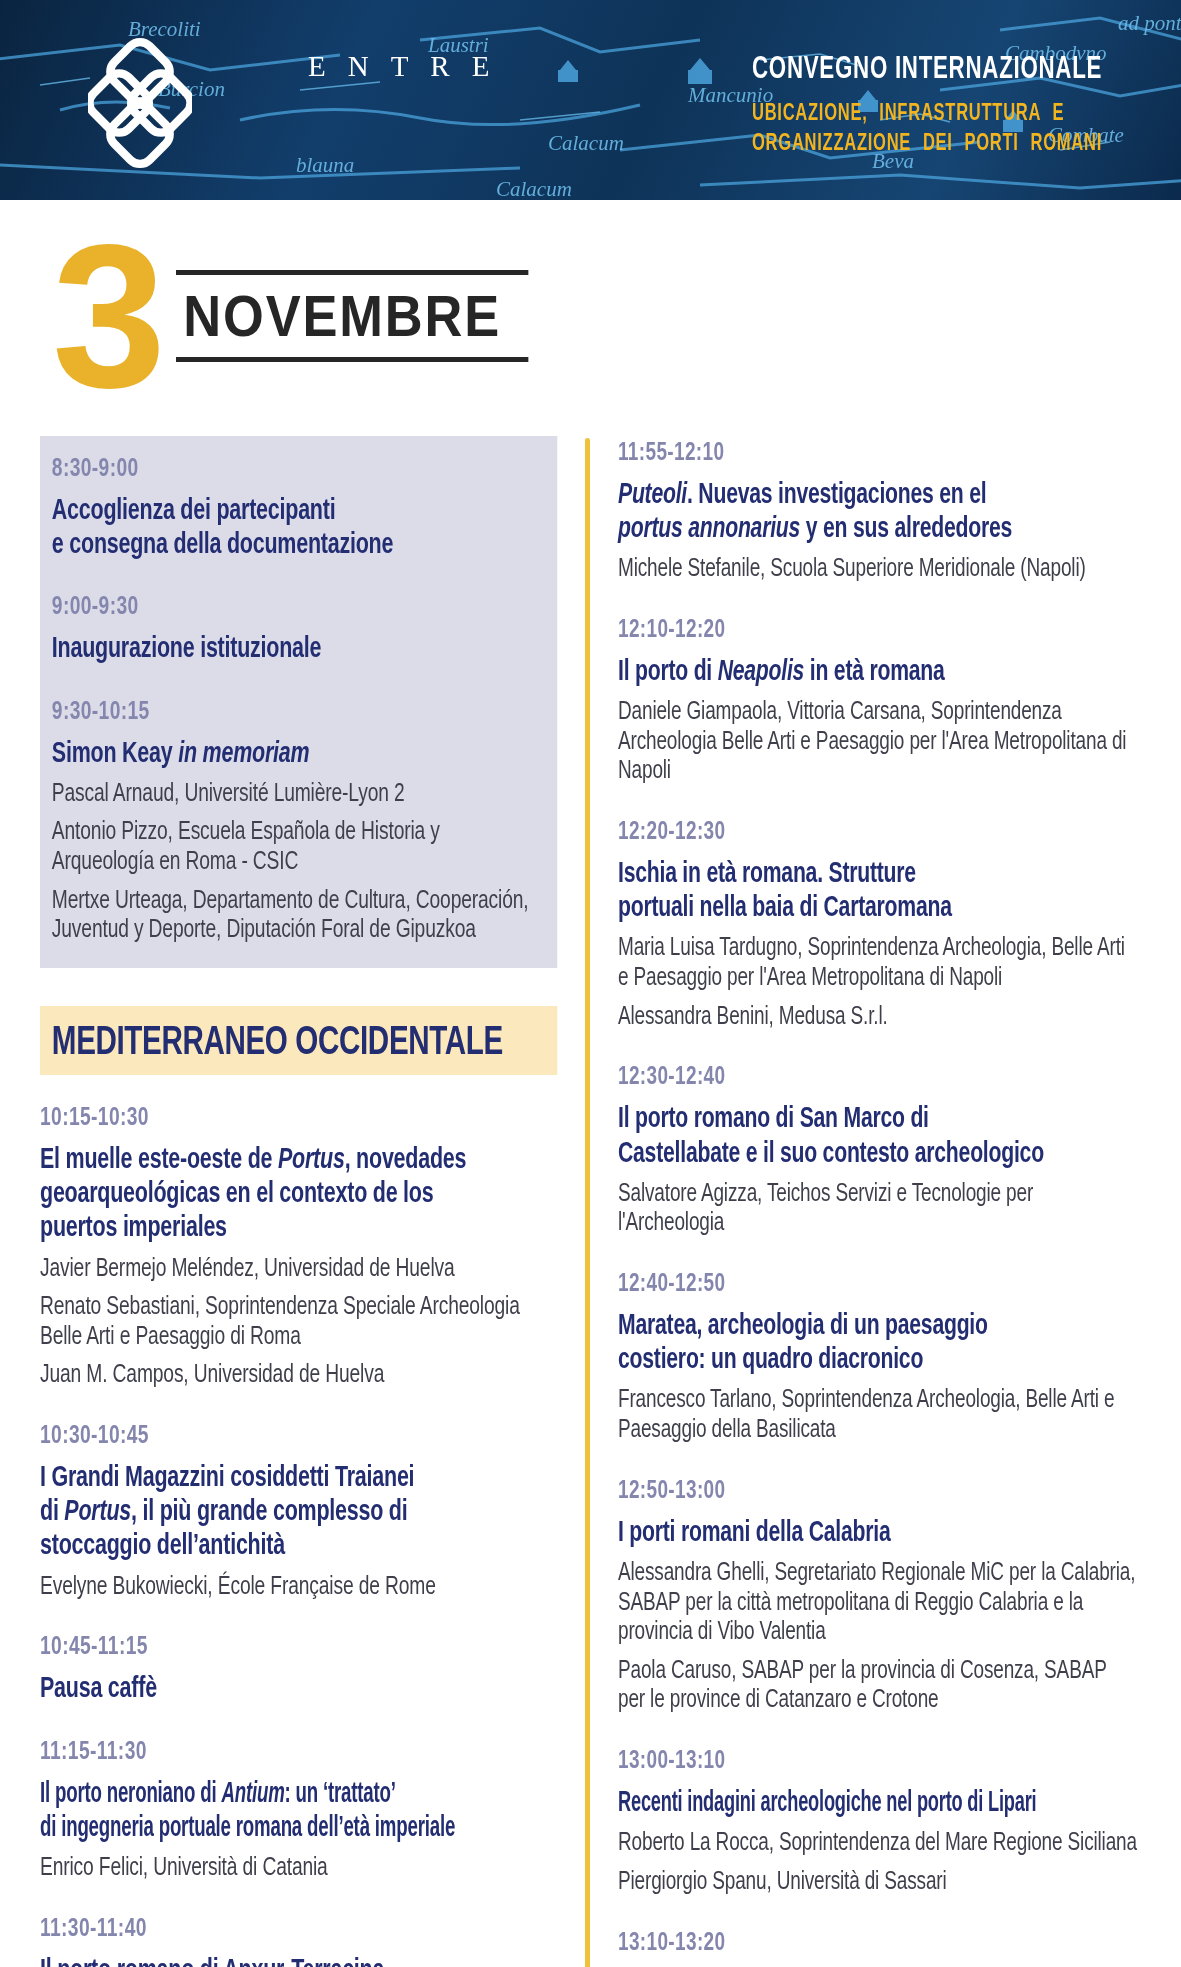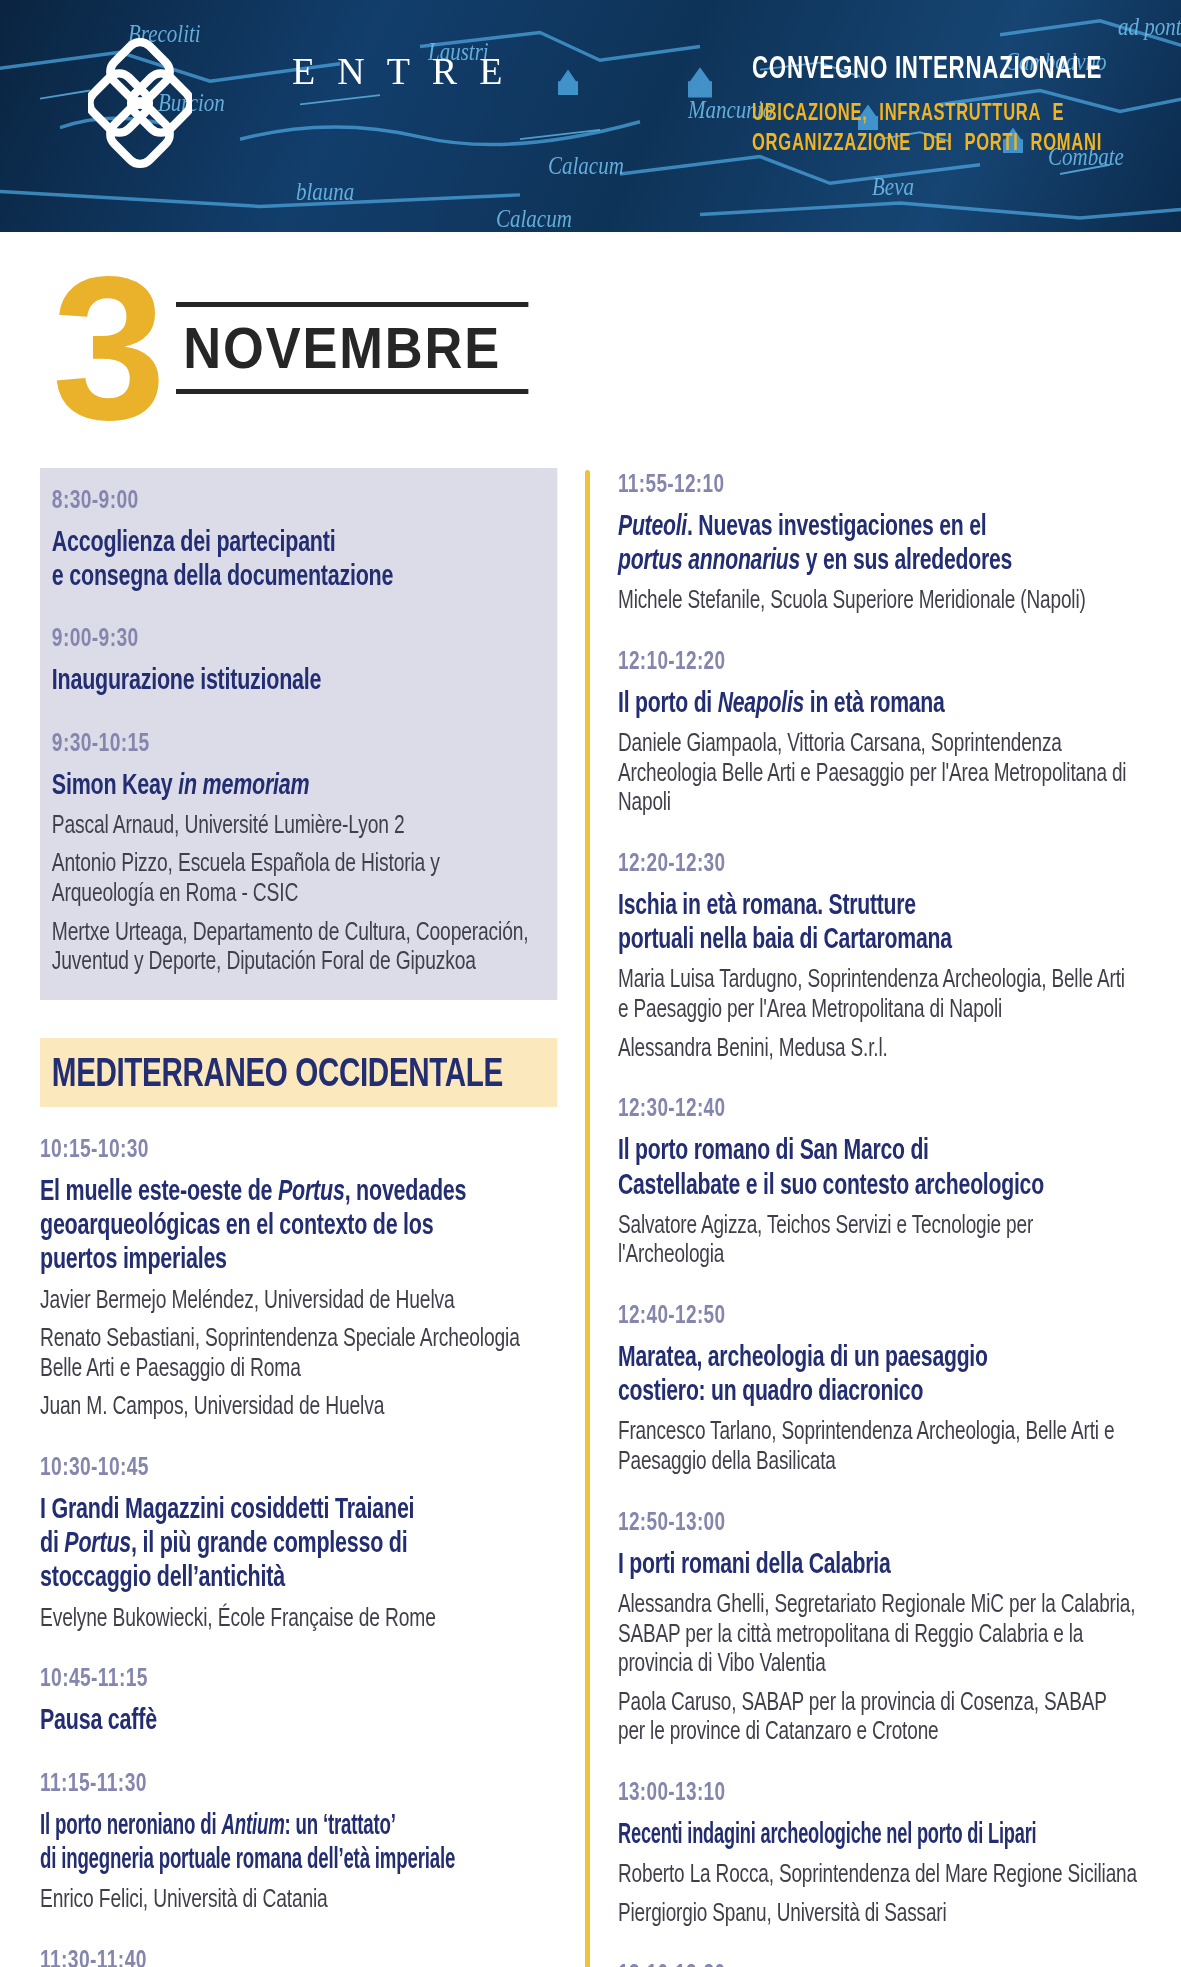--- a/index.html
+++ b/index.html
@@ -16,29 +16,29 @@
   html,body{background:#fff;}
   body{
     width:1181px;height:1967px;
     font-family:"Liberation Sans", sans-serif;
     color:var(--ink);
     overflow:hidden;
     position:relative;
   }
   
   .hdr{
-    position:relative;height:232px;
+    position:relative;height:200px;
     background:linear-gradient(115deg,#0a2440 0%,#123e6c 30%,#0e3358 55%,#164573 80%,#0b2a4c 100%);
     overflow:hidden;
     padding-left:43px;
   }
   .hdr svg.map{position:absolute;inset:0;width:100%;height:100%;filter:blur(.6px);}
   .knot{position:absolute;left:88px;top:28px;width:104px;height:150px;}
   .wordmark{position:absolute;left:292px;top:52px;line-height:1;}
-  .wm1{font-family:"Liberation Serif",serif;font-size:38px;color:#fff;letter-spacing:22px;font-weight:400;}
+  .wm1{font-family:"Liberation Serif",serif;font-size:29px;color:#fff;letter-spacing:22px;font-weight:400;margin-left:16px;}
   .wm2{font-family:"Liberation Serif",serif;font-size:56px;color:var(--gold);letter-spacing:17px;font-weight:400;margin-top:4px;}
   .conf{position:absolute;left:752px;top:50px;}
   .conf-t{font-size:31px;font-weight:700;color:#fff;letter-spacing:1px;transform:scaleX(.72);transform-origin:left top;white-space:nowrap;}
   .conf-s{margin-top:12px;font-size:23px;font-weight:700;color:#f2b41f;letter-spacing:1px;line-height:1.3;transform:scaleX(.72);transform-origin:left top;white-space:nowrap;word-spacing:9px;}
   
   .daterow{display:flex;align-items:flex-start;margin:36px 0 0 52px;}
   .daynum{font-size:205px;line-height:.78;font-weight:700;color:#eab22a;letter-spacing:-4px;}
   .monthbox{
     margin:34px 0 0 14px;
     border-top:5px solid #262626;border-bottom:5px solid #262626;

